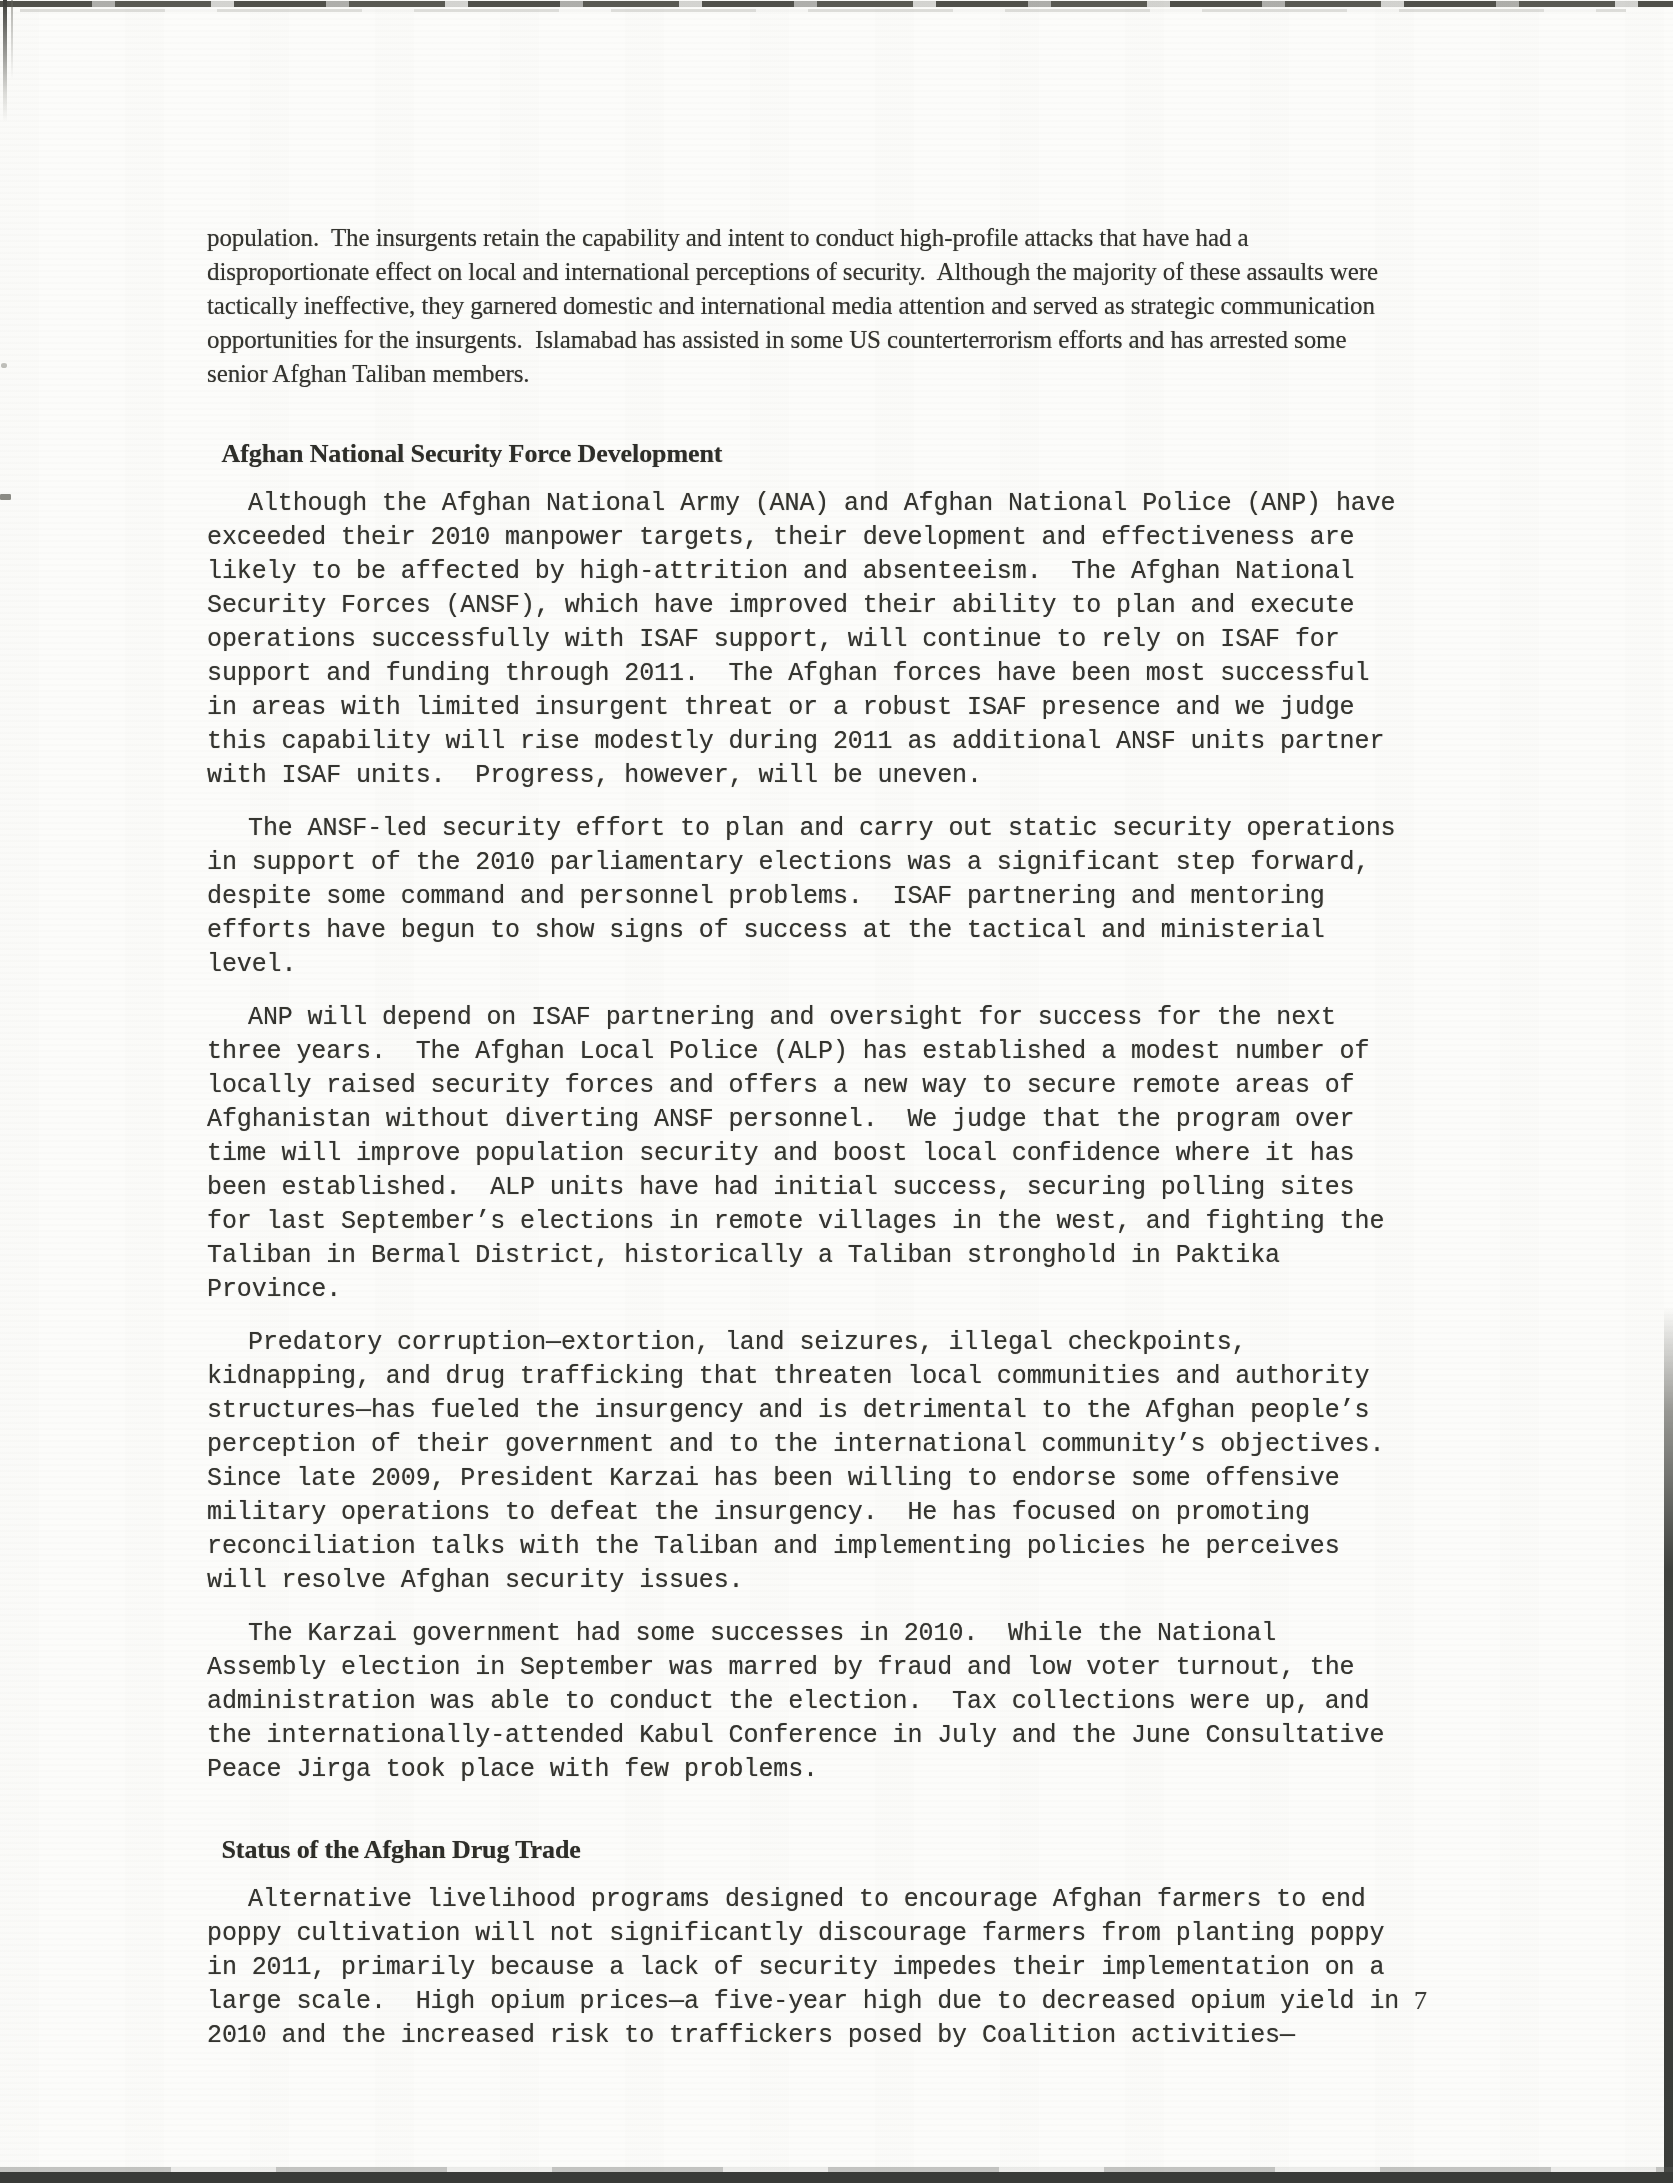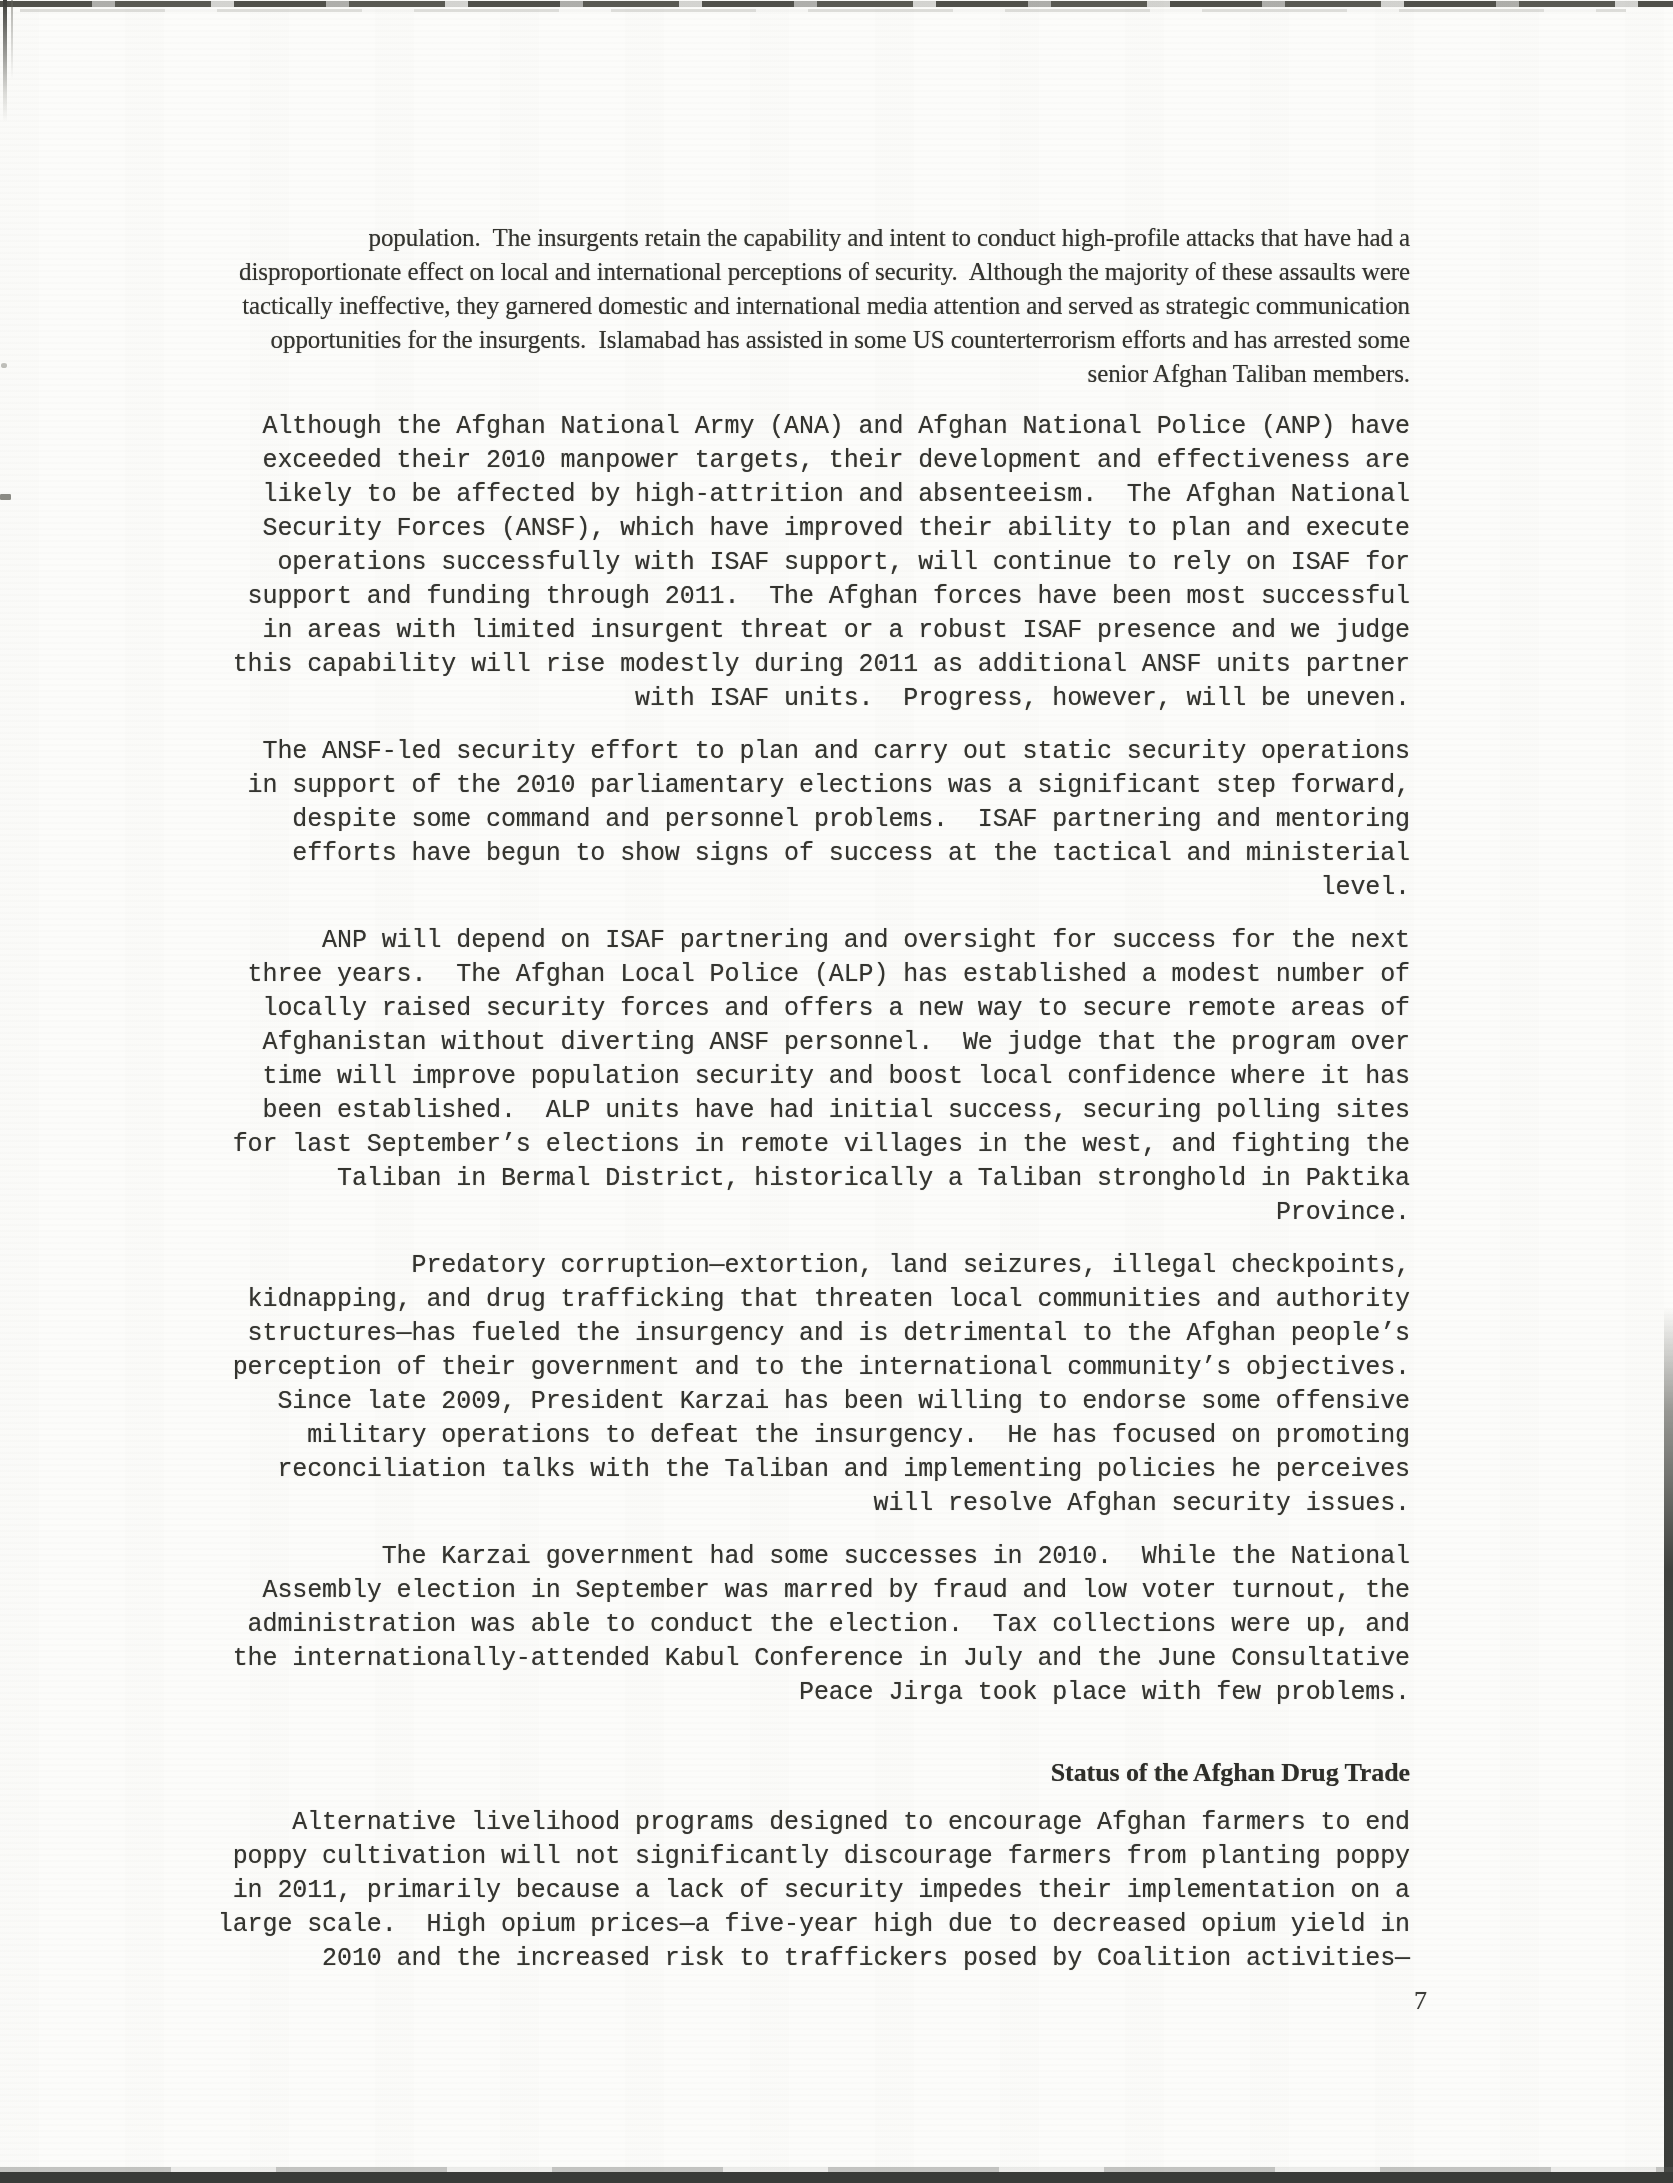--- a/index.html
+++ b/index.html
@@ -28,21 +28,20 @@
         rgba(255,255,255,0) 2px, rgba(255,255,255,0) 6px),
       repeating-linear-gradient(90deg,
         rgba(140,140,130,0.016) 0px, rgba(140,140,130,0.016) 39px,
         rgba(255,255,255,0) 39px, rgba(255,255,255,0) 125px);
   }
   .content {
     position: absolute;
     top: 221px;
     left: 207px;
     width: 1203px;
-    text-align: right;
   }
   .body-par {
     font-size: 25px;
     line-height: 34px;
     margin: 0 0 19px 0;
     white-space: pre-wrap;
     letter-spacing: -0.1px;
     text-shadow: 0 0 0.8px rgba(42,42,38,0.55);
   }
   .body-par.indented { text-indent: 41px; font-family: Liberation Mono, monospace; }
@@ -126,20 +125,21 @@
   <div class="artifact left-speck"></div>
   <div class="artifact left-dash"></div>
   <div class="artifact right-edge-strip"></div>
   <div class="artifact bottom-band-fade"></div>
   <div class="artifact bottom-band"></div>
 
   <div class="content">
 
     <p class="body-par">population.  The insurgents retain the capability and intent to conduct high-profile attacks that have had a disproportionate effect on local and international perceptions of security.  Although the majority of these assaults were tactically ineffective, they garnered domestic and international media attention and served as strategic communication opportunities for the insurgents.  Islamabad has assisted in some US counterterrorism efforts and has arrested some senior Afghan Taliban members.</p>
 
+    <h2 class="sec-heading">Afghan National Security Force Development</h2>
 
     <p class="body-par indented">Although the Afghan National Army (ANA) and Afghan National Police (ANP) have exceeded their 2010 manpower targets, their development and effectiveness are likely to be affected by high-attrition and absenteeism.  The Afghan National Security Forces (ANSF), which have improved their ability to plan and execute operations successfully with ISAF support, will continue to rely on ISAF for support and funding through 2011.  The Afghan forces have been most successful in areas with limited insurgent threat or a robust ISAF presence and we judge this capability will rise modestly during 2011 as additional ANSF units partner with ISAF units.  Progress, however, will be uneven.</p>
 
     <p class="body-par indented">The ANSF-led security effort to plan and carry out static security operations in support of the 2010 parliamentary elections was a significant step forward, despite some command and personnel problems.  ISAF partnering and mentoring efforts have begun to show signs of success at the tactical and ministerial level.</p>
 
     <p class="body-par indented">ANP will depend on ISAF partnering and oversight for success for the next three years.  The Afghan Local Police (ALP) has established a modest number of locally raised security forces and offers a new way to secure remote areas of Afghanistan without diverting ANSF personnel.  We judge that the program over time will improve population security and boost local confidence where it has been established.  ALP units have had initial success, securing polling sites for last September’s elections in remote villages in the west, and fighting the Taliban in Bermal District, historically a Taliban stronghold in Paktika Province.</p>
 
 
     <p class="body-par indented">Predatory corruption—extortion, land seizures, illegal checkpoints, kidnapping, and drug trafficking that threaten local communities and authority structures—has fueled the insurgency and is detrimental to the Afghan people’s perception of their government and to the international community’s objectives.  Since late 2009, President Karzai has been willing to endorse some offensive military operations to defeat the insurgency.  He has focused on promoting reconciliation talks with the Taliban and implementing policies he perceives will resolve Afghan security issues.</p>
 

